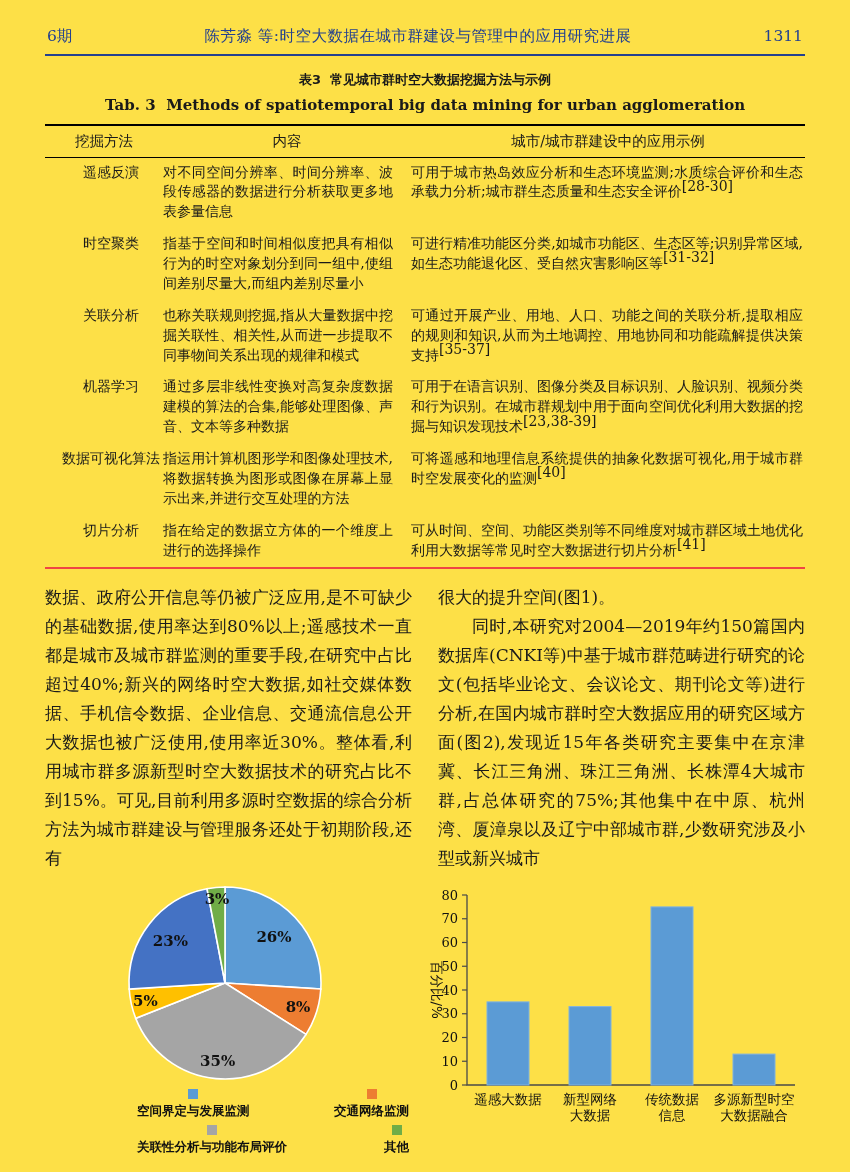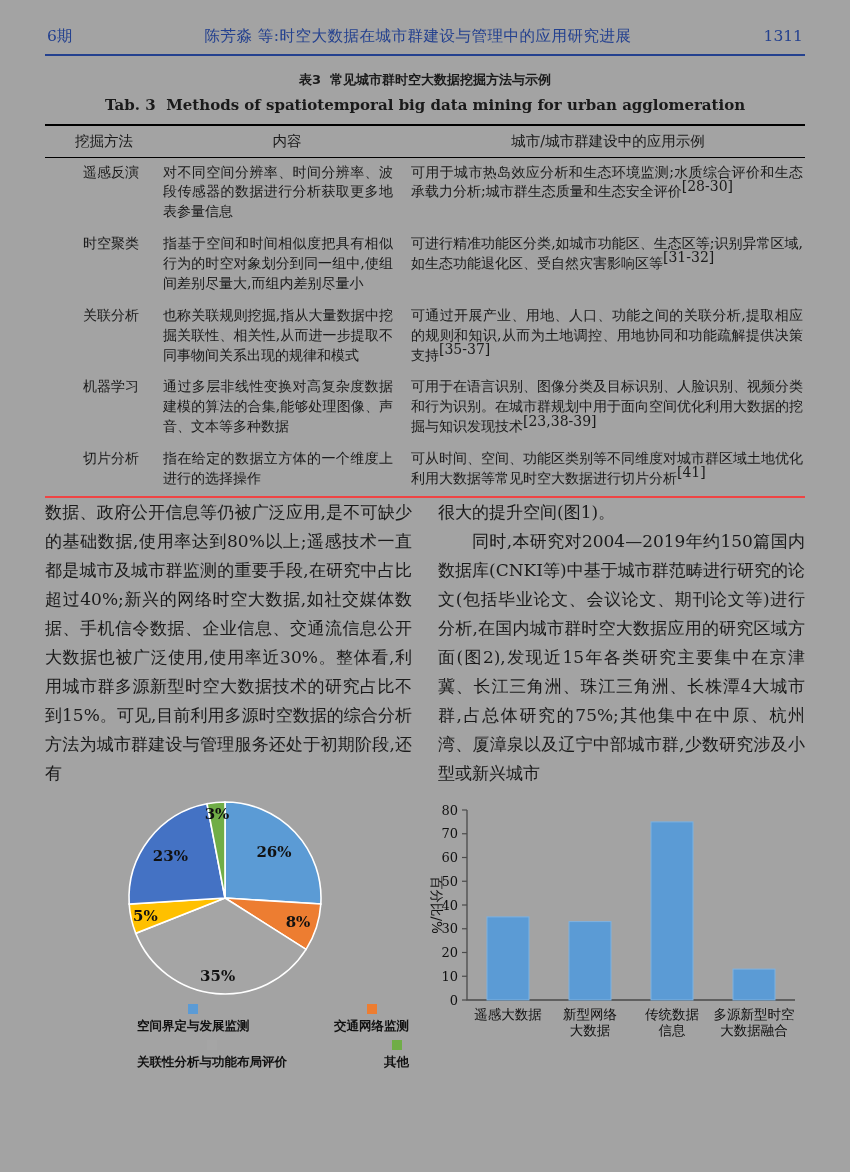--- a/index.html
+++ b/index.html
@@ -1,20 +1,20 @@
 <!DOCTYPE html>
 <html><head>
 <meta charset="utf-8">
 <style>
   html,body{margin:0;padding:0;background:#ffffff;}
   .page{
     width:850px;height:1172px;box-sizing:border-box;
     padding:26px 45px 0 45px;
     font-family:"DejaVu Serif",serif;color:#1a1a1a;
-    background:#a3a3a3;position:relative;overflow:hidden;
+    background:#fde047;position:relative;overflow:hidden;
   }
   
   .pg-header{
     display:flex;justify-content:space-between;align-items:baseline;
     color:#24418F;font-size:15.5px;
     padding:0 2px 7px 2px;border-bottom:2.5px solid #24418F;
   }
   .pg-header .run-title{letter-spacing:.5px;}
   
   .tbl-titles{text-align:center;margin-top:15px;}
@@ -26,21 +26,21 @@
     border-top:2px solid #000;border-bottom:2px solid #ef4444;
     font-size:14px;line-height:1.42;
   }
   .paper-table thead th{font-weight:normal;font-size:14.5px;border-bottom:1.5px solid #000;padding:5px 0;text-align:center;}
   .paper-table td{vertical-align:top;padding:5px 0 7px 0;text-align:justify;}
   td.cell-method{padding-left:14px;text-align:center;}
   td.cell-content{padding-right:18px;}
   td.cell-app{padding-right:2px;}
   sup.ref{font-size:14px;line-height:0;margin-top:48px;}
   
-  .columns{display:flex;gap:26px;}
+  .columns{display:flex;gap:26px;margin-top:14px;}
   .col{flex:1;font-size:17px;line-height:29px;text-align:justify;}
   .col p{margin:0;}
   p.indent{text-indent:2em;}
   
   .figure-row{display:flex;margin-top:10px;}
   .fig-left{width:352px;}
   .fig-right{width:388px;margin-left:20px;}
   .legend{width:272px;margin:2px 0 0 92px;display:flex;flex-direction:column;gap:5px;}
   .legend-row{display:flex;justify-content:space-between;}
   .legend-item{display:flex;align-items:center;gap:4px;
@@ -94,20 +94,25 @@
         </tr>
         <tr>
           <td class="cell-method">关联分析</td>
           <td class="cell-content">也称关联规则挖掘,指从大量数据中挖掘关联性、相关性,从而进一步提取不同事物间关系出现的规律和模式</td>
           <td class="cell-app"><span>可通过开展产业、用地、人口、功能之间的关联分析,提取相应的规则和知识,从而为土地调控、用地协同和功能疏解提供决策支持</span><sup class="ref">[35-37]</sup></td>
         </tr>
         <tr>
           <td class="cell-method">机器学习</td>
           <td class="cell-content">通过多层非线性变换对高复杂度数据建模的算法的合集,能够处理图像、声音、文本等多种数据</td>
           <td class="cell-app"><span>可用于在语言识别、图像分类及目标识别、人脸识别、视频分类和行为识别。在城市群规划中用于面向空间优化利用大数据的挖掘与知识发现技术</span><sup class="ref">[23,38-39]</sup></td>
+        </tr>
+        <tr>
+          <td class="cell-method">数据可视化算法</td>
+          <td class="cell-content">指运用计算机图形学和图像处理技术,将数据转换为图形或图像在屏幕上显示出来,并进行交互处理的方法</td>
+          <td class="cell-app"><span>可将遥感和地理信息系统提供的抽象化数据可视化,用于城市群时空发展变化的监测</span><sup class="ref">[40]</sup></td>
         </tr>
         <tr>
           <td class="cell-method">切片分析</td>
           <td class="cell-content">指在给定的数据立方体的一个维度上进行的选择操作</td>
           <td class="cell-app"><span>可从时间、空间、功能区类别等不同维度对城市群区域土地优化利用大数据等常见时空大数据进行切片分析</span><sup class="ref">[41]</sup></td>
         </tr>
       </tbody>
   </table>
 
   <div class="columns">

